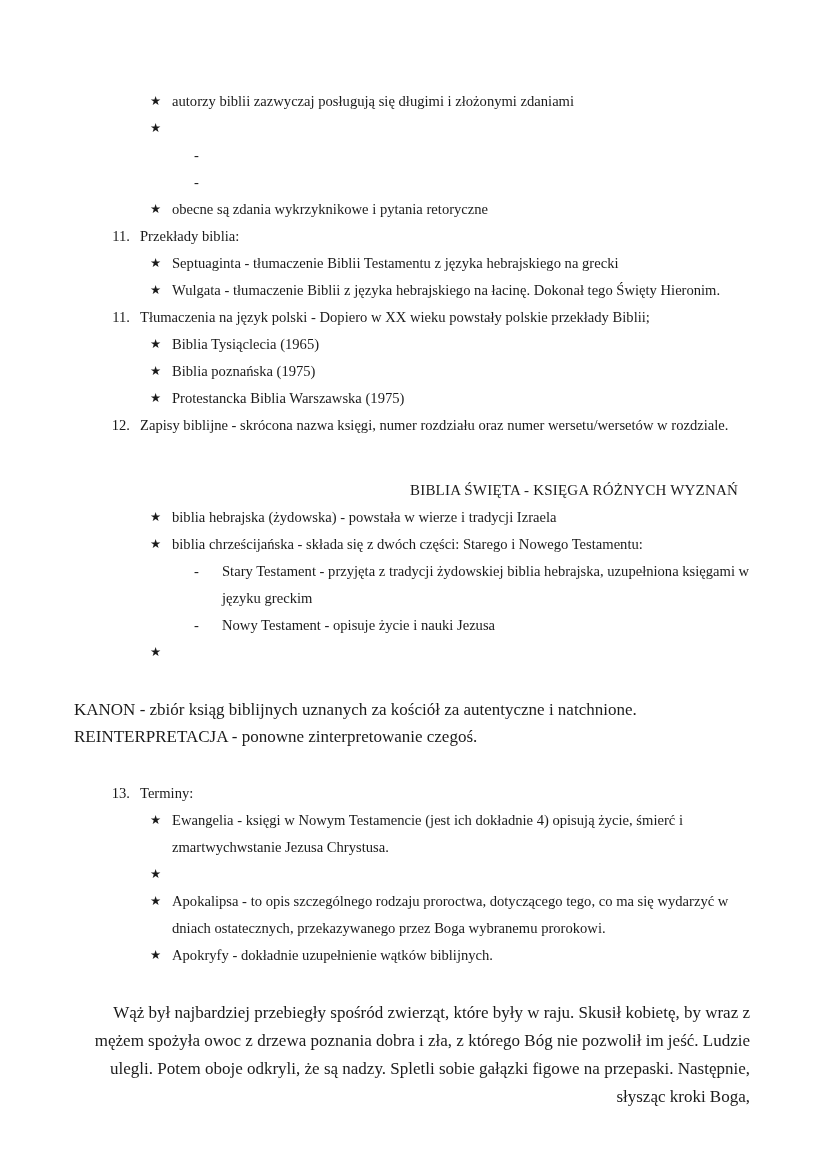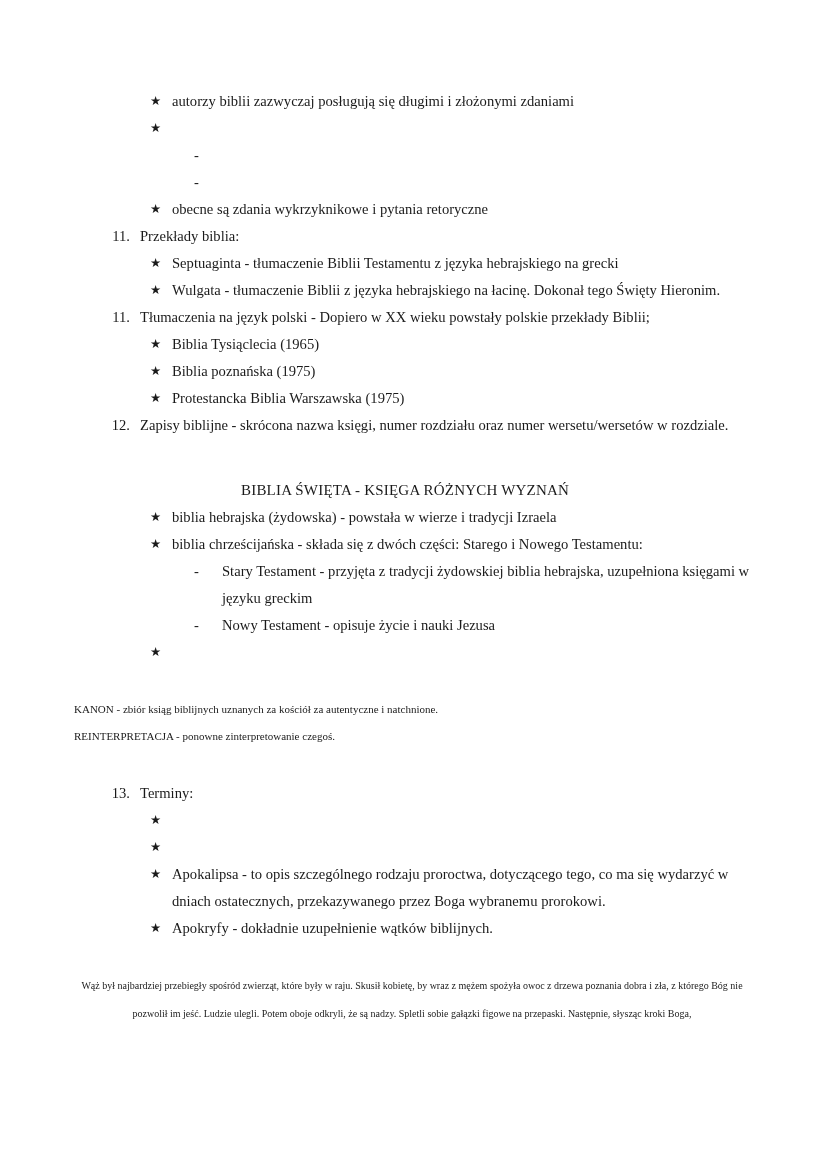--- a/index.html
+++ b/index.html
@@ -62,39 +62,39 @@
   
   .lvl-dash {
     padding-left: 122px;
   }
   .lvl-dash .mark {
     width: 28px;
   }
 
   
   .heading {
-    text-align: center;
+    text-align: right;
     font-size: 15px;
     line-height: 27px;
     letter-spacing: 0.2px;
     padding-right: 18px;
   }
 
   
   .defn {
-    font-size: 11px;
+    font-size: 17px;
     line-height: 27px;
     padding-left: 2px;
   }
 
   
   .para {
-    font-size: 10px;
+    font-size: 17px;
     line-height: 28px;
-    text-align: center;
+    text-align: right;
     padding-left: 2px;
     padding-right: 6px;
   }
   .sp-30 { height: 30px; }
   .sp-38 { height: 38px; }
 </style>
 </head>
 <body>
 
 <div class="page">
@@ -196,20 +196,21 @@
 
   <div class="sp-30"></div>
 
   <div class="row lvl-num">
     <span class="mark">13.</span>
     <span class="txt">Terminy:</span>
   </div>
 
   <div class="row lvl-star">
     <span class="mark">★</span>
+    <span class="txt">Ewangelia - księgi w Nowym Testamencie (jest ich dokładnie 4) opisują życie, śmierć i zmartwychwstanie Jezusa Chrystusa.</span>
   </div>
 
   <div class="row lvl-star">
     <span class="mark">★</span>
   </div>
 
   <div class="row lvl-star">
     <span class="mark">★</span>
     <span class="txt">Apokalipsa - to opis szczególnego rodzaju proroctwa, dotyczącego tego, co ma się wydarzyć w dniach ostatecznych, przekazywanego przez Boga wybranemu prorokowi.</span>
   </div>

